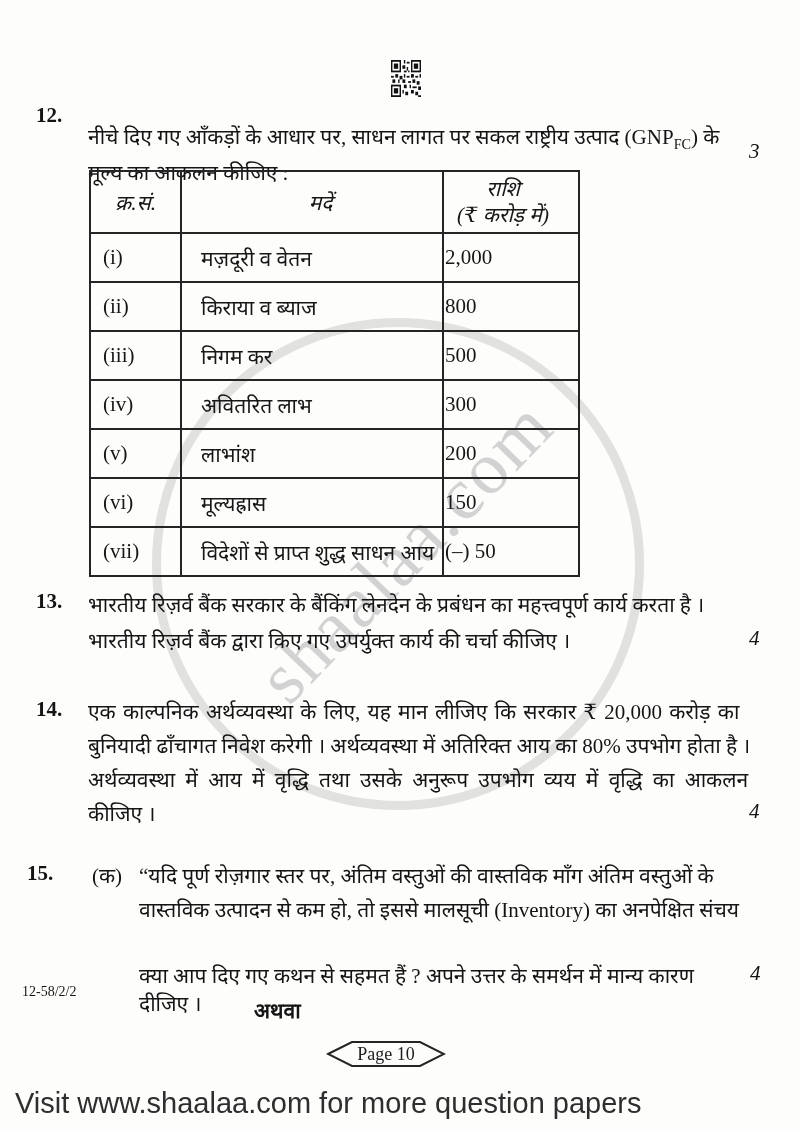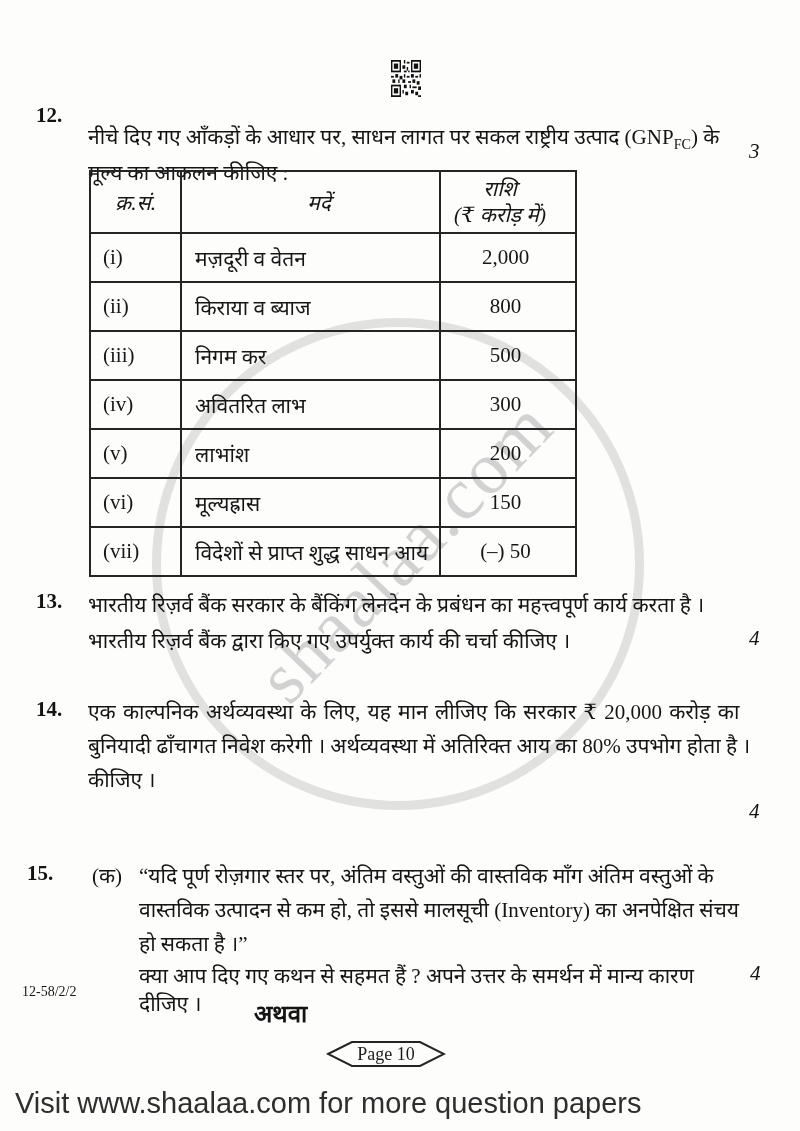--- a/index.html
+++ b/index.html
@@ -35,27 +35,27 @@
   sub.gnp{font-size:0.68em;vertical-align:sub;}
   .ws2{word-spacing:2px;}
   .ws6{word-spacing:5px;}
   
   .datatable{
     position:absolute;left:89px;top:170px;border-collapse:collapse;
     table-layout:fixed;font-size:21px;color:#161616;
   }
   .datatable td{border:2px solid #252525;vertical-align:middle;background:transparent;}
   .datatable .c1{width:76px;padding-left:12px;border-radius:22px;}
-  .datatable .c2{width:240px;padding-left:13px;white-space:nowrap;}
-  .datatable .c3{width:118px;text-align:center;padding-right:6px;}
+  .datatable .c2{width:240px;padding-left:19px;white-space:nowrap;}
+  .datatable .c3{width:118px;text-align:left;padding-right:6px;}
   .datatable tr.hdr td{height:60px;font-style:italic;text-align:center;padding:0;}
   .datatable tr.row td{height:45px;}
   .hdr-two{line-height:26px;}
   
-  .or-label{position:absolute;left:254px;top:996px;font-weight:bold;font-size:24px;}
+  .or-label{position:absolute;left:254px;top:996px;font-weight:bold;font-size:21px;}
   
   .paper-code{position:absolute;left:22px;top:984px;font-size:14px;}
   .page-tab{position:absolute;left:326px;top:1040px;width:120px;height:28px;}
   .page-tab .lbl{
     position:absolute;left:0;top:0;width:120px;height:28px;line-height:28px;
     text-align:center;font-size:18px;color:#1c1c1c;
   }
   .site-banner{
     position:absolute;left:15px;top:1087px;font-size:29px;color:#2e2e2e;
     font-family:"Liberation Sans","DejaVu Sans",sans-serif;
@@ -174,30 +174,30 @@
     <div class="qtext" style="left:88px;top:587px;width:660px;">
       <div class="line">भारतीय रिज़र्व बैंक सरकार के बैंकिंग लेनदेन के प्रबंधन का महत्त्वपूर्ण कार्य करता है ।</div>
       <div class="line">भारतीय रिज़र्व बैंक द्वारा किए गए उपर्युक्त कार्य की चर्चा कीजिए ।</div>
     </div>
     <div class="marks" style="left:749px;top:626px;">4</div>
 
     <div class="qnum" style="left:36px;top:697px;">14.</div>
     <div class="qtext" style="left:88px;top:695px;width:660px;">
       <div class="line34 ws2">एक काल्पनिक अर्थव्यवस्था के लिए, यह मान लीजिए कि सरकार ₹ 20,000 करोड़ का</div>
       <div class="line34">बुनियादी ढाँचागत निवेश करेगी । अर्थव्यवस्था में अतिरिक्त आय का 80% उपभोग होता है ।</div>
+      <div class="line34 ws6">अर्थव्यवस्था में आय में वृद्धि तथा उसके अनुरूप उपभोग व्यय में वृद्धि का आकलन</div>
       <div class="line34">कीजिए ।</div>
     </div>
     <div class="marks" style="left:749px;top:799px;">4</div>
 
     <div class="qnum" style="left:27px;top:861px;">15.</div>
     <div class="qtext" style="left:92px;top:861px;">(क)</div>
     <div class="qtext" style="left:139px;top:859px;width:620px;">
       <div class="line34">“यदि पूर्ण रोज़गार स्तर पर, अंतिम वस्तुओं की वास्तविक माँग अंतिम वस्तुओं के</div>
       <div class="line34">वास्तविक उत्पादन से कम हो, तो इससे मालसूची (Inventory) का अनपेक्षित संचय</div>
-      <div class="line34">हो सकता है ।”</div>
     </div>
     <div class="qtext" style="left:139px;top:961px;width:600px;">क्या आप दिए गए कथन से सहमत हैं ? अपने उत्तर के समर्थन में मान्य कारण दीजिए ।</div>
     <div class="marks" style="left:750px;top:961px;">4</div>
 
     <div class="or-label">अथवा</div>
 
     <div class="paper-code">12-58/2/2</div>
     <div class="page-tab">
       <svg width="120" height="28" viewBox="0 0 120 28">
         <polygon points="2,14 26,2 94,2 118,14 94,26 26,26" fill="#fdfdfc" stroke="#242424" stroke-width="2"></polygon>

